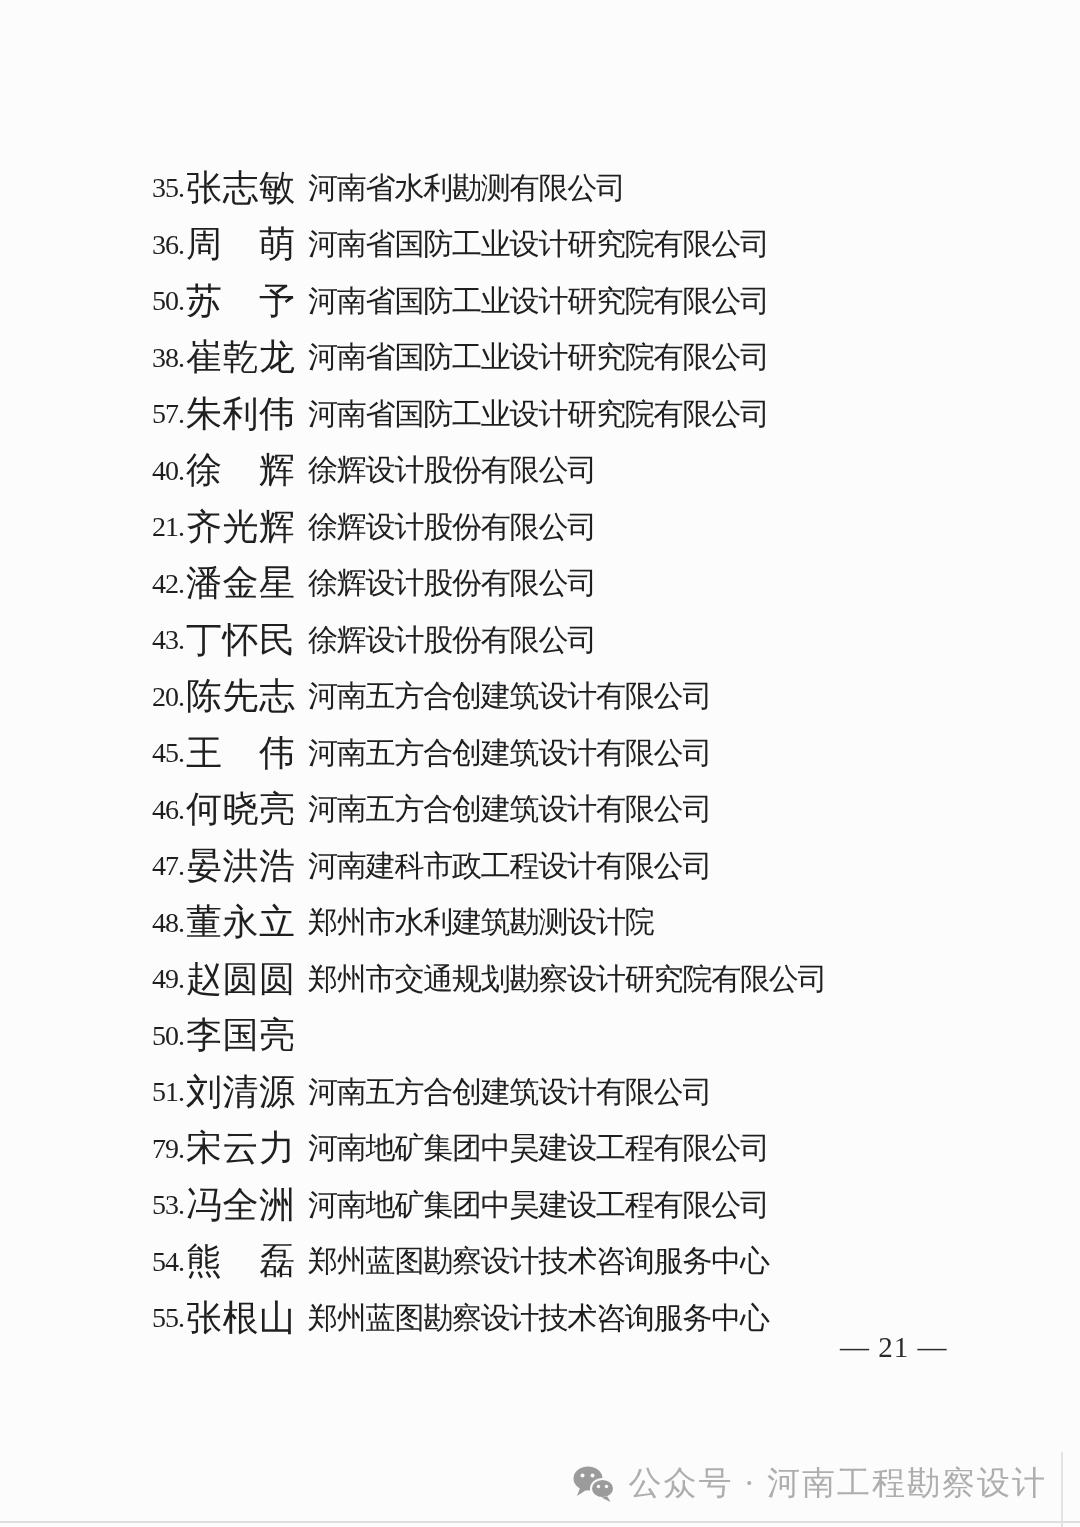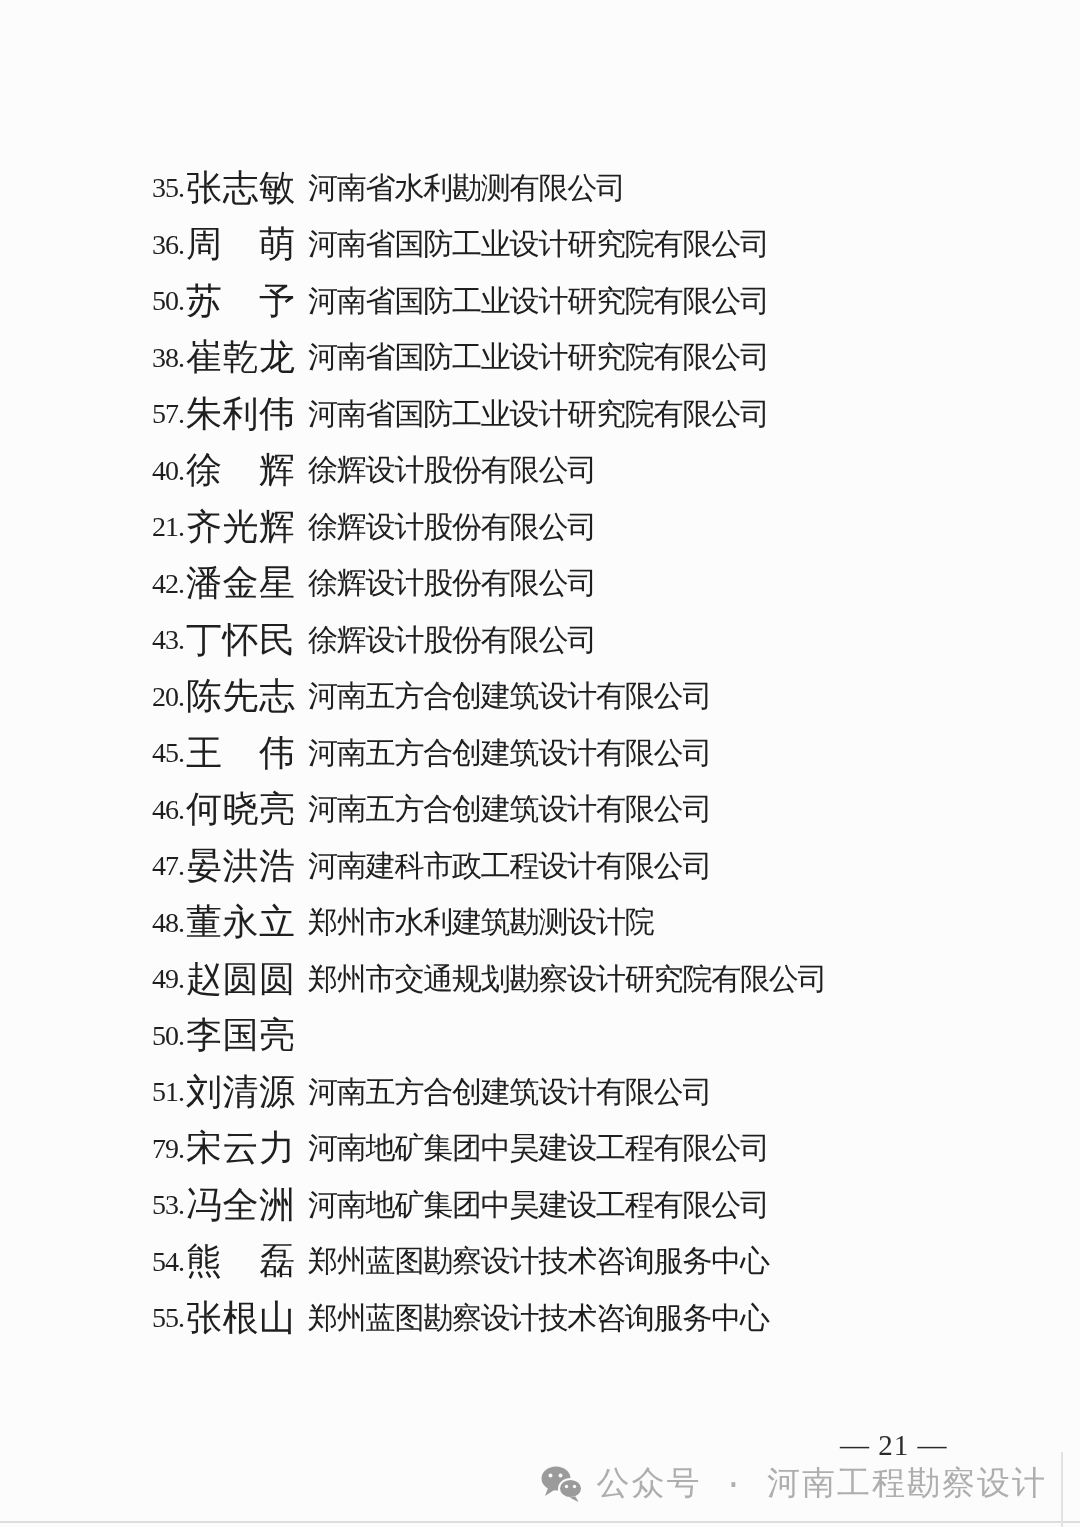--- a/index.html
+++ b/index.html
@@ -59,38 +59,38 @@
   .row .company {
     font-size: 30px;
     margin-left: 26px;
     letter-spacing: -1.2px;
     text-align: right;
   }
 
   .page-number {
     position: absolute;
     left: 840px;
-    top: 1429px;
+    top: 1331px;
     font-size: 29px;
     color: #2b2b2b;
     letter-spacing: 1px;
     white-space: nowrap;
   }
 
   .footer-watermark {
     position: absolute;
     right: 33px;
     top: 1461px;
     display: flex;
     align-items: center;
     gap: 13px;
     white-space: nowrap;
   }
   .footer-watermark .wm-text {
-    font-family: Liberation Mono, monospace;
+    font-family: Liberation Serif, serif;
     font-size: 33px;
     color: #aeaeae;
     letter-spacing: 2px;
     font-weight: 400;
   }
   .wechat-icon {
     width: 44px;
     height: 38px;
     display: block;
   }

